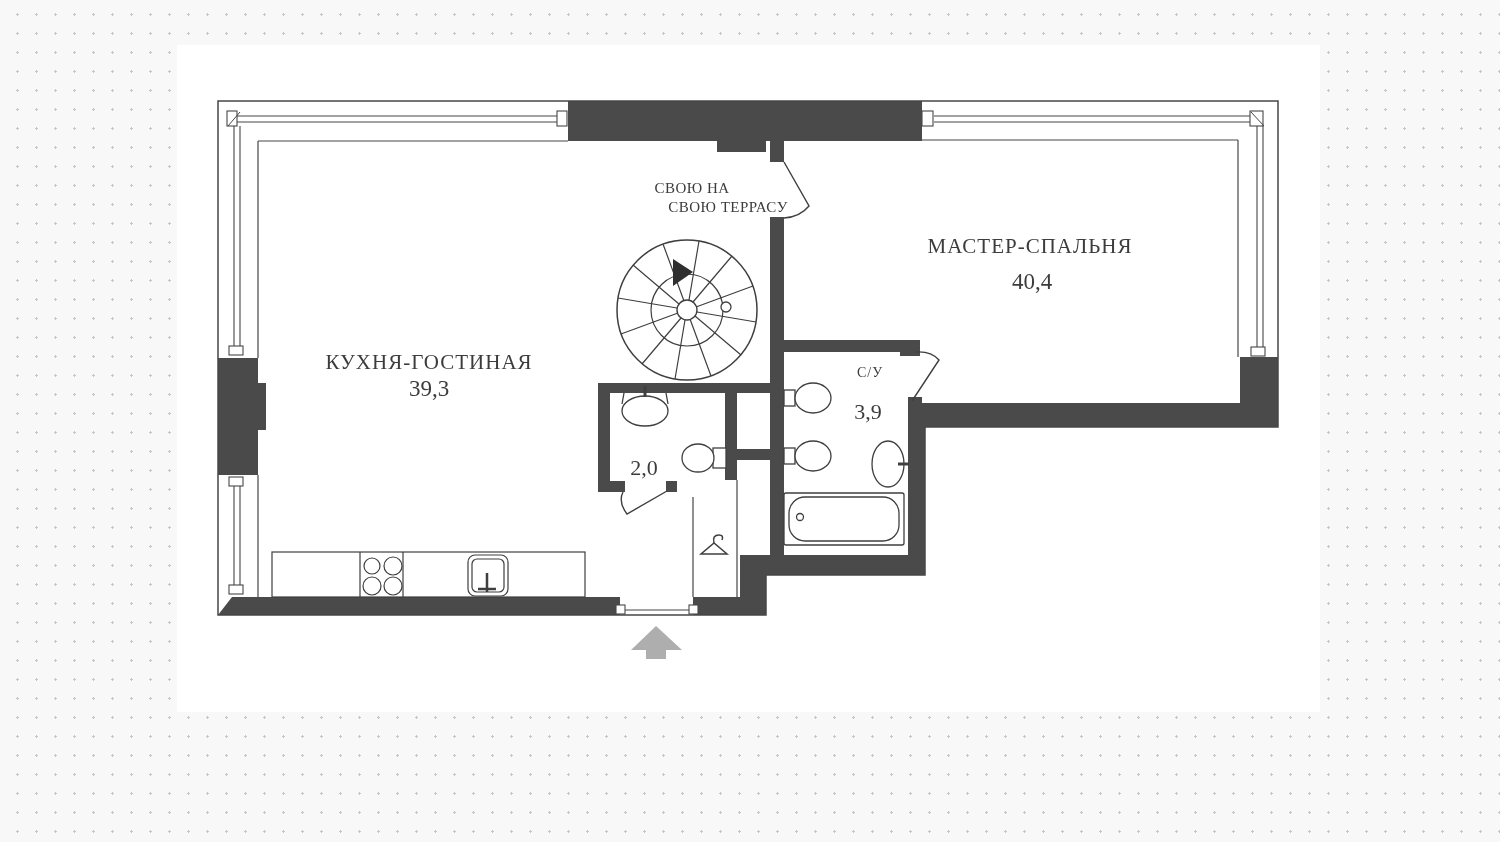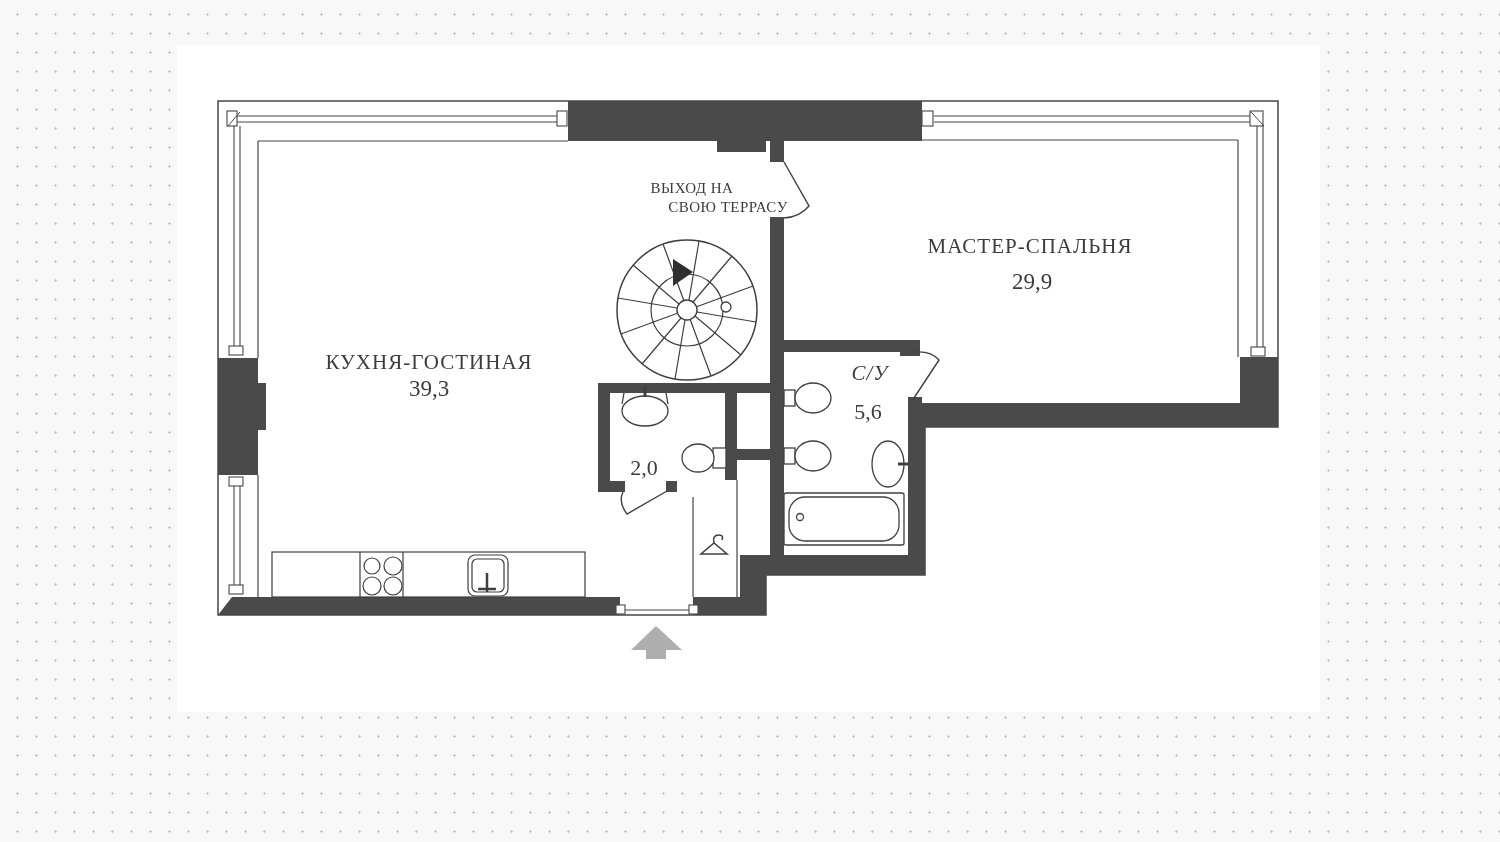--- a/index.html
+++ b/index.html
@@ -16,21 +16,21 @@
     background:#ffffff;
   }
   .plan-svg{position:absolute;left:0;top:0;}
   .label{
     position:absolute;transform:translate(-50%,-50%);
     color:#3c3c3c;white-space:nowrap;text-align:center;
   }
   .room-name{font-size:21px;letter-spacing:1px;}
   .room-area{font-size:23px;}
   .small-area{font-size:22px;}
-  .bath-name{font-size:21px;letter-spacing:1px;font-style:italic;}
+  .bath-name{font-size:14px;letter-spacing:1px;}
   .terrace{font-size:15px;letter-spacing:0.5px;}
 </style>
 </head>
 <body>
 
 <div class="canvas"></div>
 
 <svg class="plan-svg" width="1500" height="842" viewBox="0 0 1500 842">
 
   <g stroke="#474747" stroke-width="1.2" fill="none">
@@ -172,21 +172,21 @@
   <g fill="#aeaeae" stroke="none">
     <polygon points="631,650 682,650 656,626"></polygon>
     <rect x="646" y="650" width="20" height="9"></rect>
   </g>
 </svg>
 
 <div class="label room-name" style="left:429px;top:362px">КУХНЯ-ГОСТИНАЯ</div>
 <div class="label room-area" style="left:429px;top:389px">39,3</div>
 
 <div class="label room-name" style="left:1030px;top:246px">МАСТЕР-СПАЛЬНЯ</div>
-<div class="label room-area" style="left:1032px;top:282px">29,9</div>
+<div class="label room-area" style="left:1032px;top:282px">40,4</div>
 
 <div class="label bath-name" style="left:870px;top:373px">С/У</div>
-<div class="label small-area" style="left:868px;top:412px">5,6</div>
+<div class="label small-area" style="left:868px;top:412px">3,9</div>
 
 <div class="label small-area" style="left:644px;top:468px">2,0</div>
 
-<div class="label terrace" style="left:692px;top:188px">ВЫХОД НА</div>
+<div class="label terrace" style="left:692px;top:188px">СВОЮ НА</div>
 <div class="label terrace" style="left:728px;top:207px">СВОЮ ТЕРРАСУ</div>
 
 </body></html>

